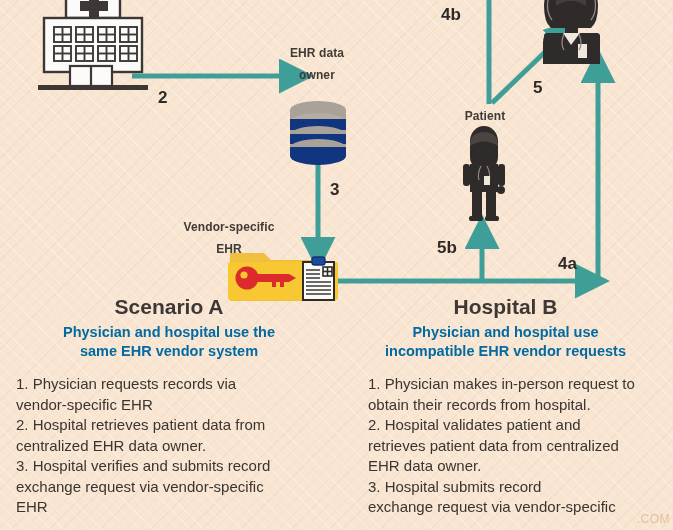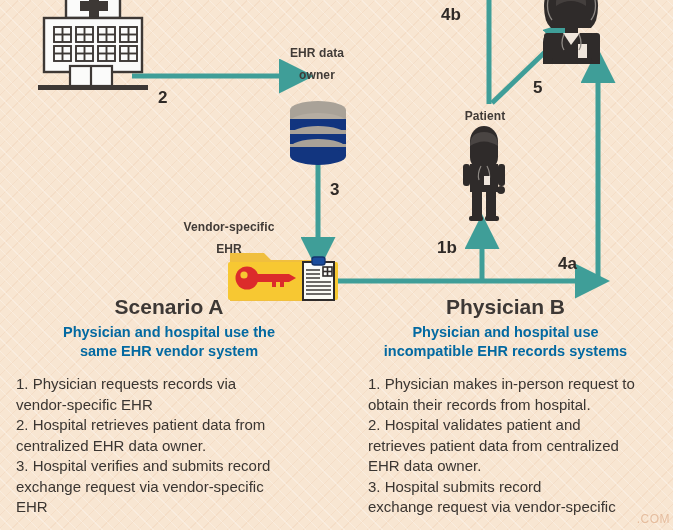--- a/index.html
+++ b/index.html
@@ -236,40 +236,40 @@
   <div class="lbl node-title" id="ehr-owner-label" style="white-space:pre-line;">EHR data
 owner</div>
   <div class="lbl node-title" id="vendor-label" style="white-space:pre-line;">Vendor-specific
 EHR</div>
   <div class="lbl node-title" id="patient-label">Patient</div>
 
   <div class="lbl num" id="n1b">4b</div>
   <div class="lbl num" id="n2">2</div>
   <div class="lbl num" id="n3">3</div>
   <div class="lbl num" id="n4a">4a</div>
-  <div class="lbl num" id="n4b">1b</div>
+  <div class="lbl num" id="n4b">5b</div>
   <div class="lbl num" id="n5">5</div>
 
   <div class="col" id="colA">
     <div class="scn-title">Scenario A</div>
     <div class="scn-sub" style="white-space:pre-line;">Physician and hospital use the
 same EHR vendor system</div>
     <div class="scn-steps">1. Physician requests records via
 vendor-specific EHR
 2. Hospital retrieves patient data from
 centralized EHR data owner.
 3. Hospital verifies and submits record
 exchange request via vendor-specific
 EHR</div>
   </div>
 
   <div class="col" id="colB">
-    <div class="scn-title">Physician B</div>
+    <div class="scn-title">Hospital B</div>
     <div class="scn-sub" style="white-space:pre-line;">Physician and hospital use
-incompatible EHR records systems</div>
+incompatible EHR vendor requests</div>
     <div class="scn-steps">1. Physician makes in-person request to
 obtain their records from hospital.
 2. Hospital validates patient and
 retrieves patient data from centralized
 EHR data owner.
 3. Hospital submits record
 exchange request via vendor-specific</div>
   </div>
 
   <div id="watermark">.COM</div>

